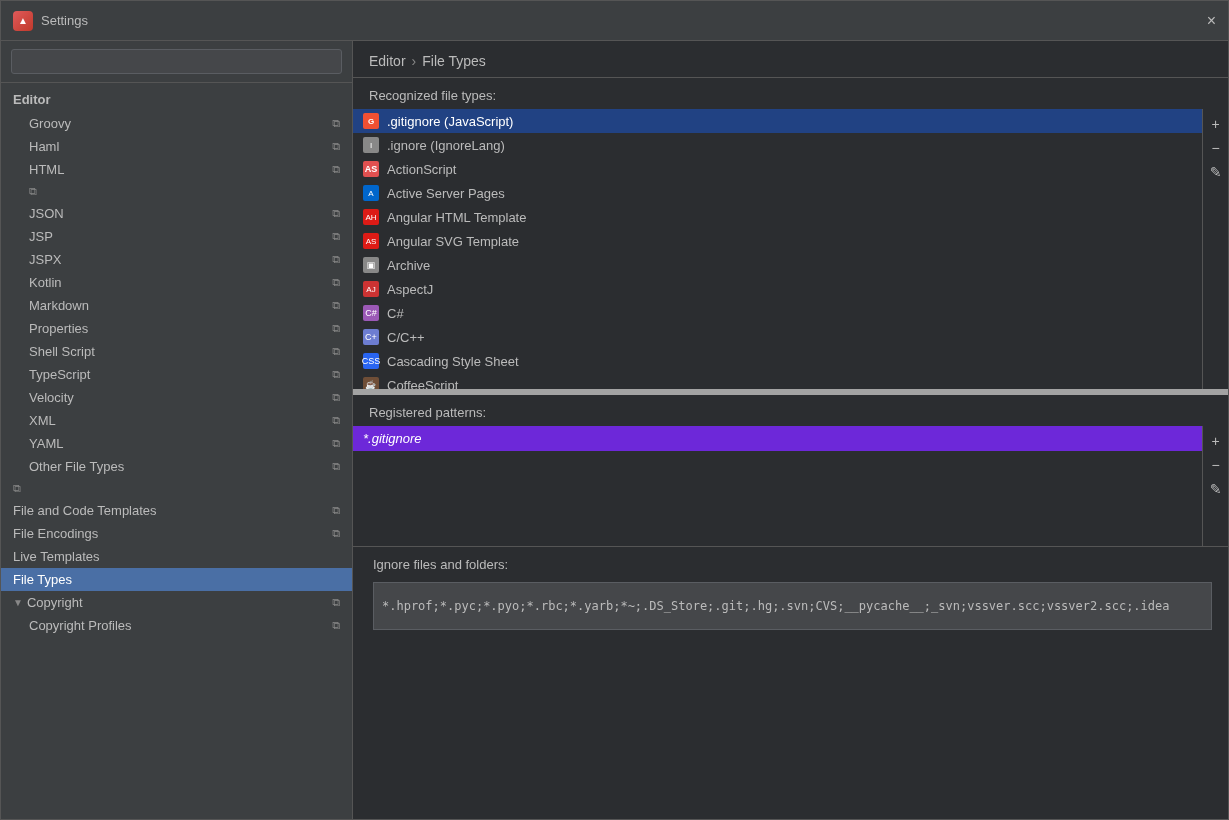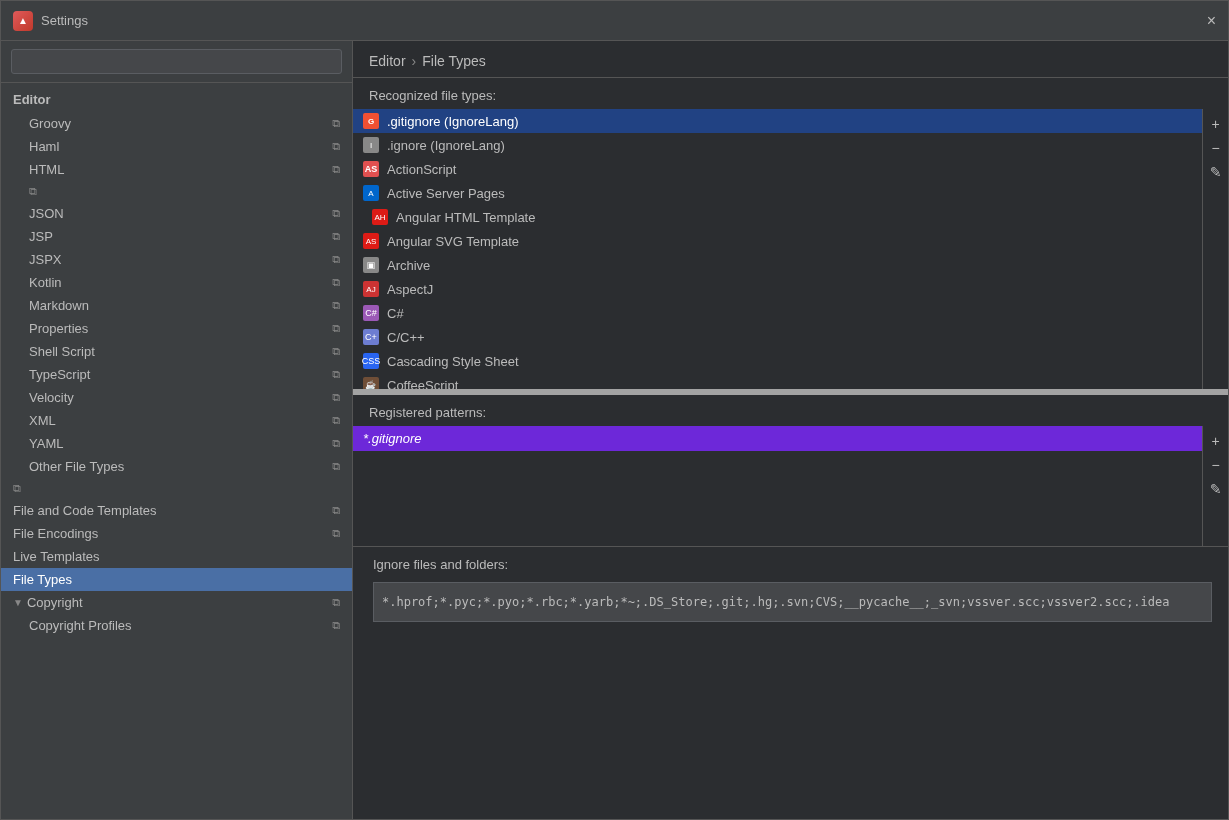--- a/index.html
+++ b/index.html
@@ -297,21 +297,21 @@
     .ignore-field {
       width: 100%;
       background: #45474a;
       border: 1px solid #5a5d62;
       color: #bbbbbb;
       padding: 5px 8px;
       font-size: 12px;
       font-family: monospace;
       margin-top: 6px;
       resize: none;
-      height: 40px;
+      height: 48px;
     }
   </style>
 </head>
 <body>
 
 <div class="window">
 
   <div class="titlebar">
     <div class="titlebar-left">
       <div class="app-icon">▲</div>
@@ -434,36 +434,36 @@
 
       <div class="panel-body">
 
         <div class="section-label">Recognized file types:</div>
 
         <div class="list-container">
           <div class="file-type-list">
 
             <div class="ft-item selected">
               <div class="ft-icon gitignore">G</div>
-              <span>.gitignore (IgnoreLang)</span>
+              <span>.gitignore (JavaScript)</span>
             </div>
             <div class="ft-item">
               <div class="ft-icon ignore">I</div>
               <span>.ignore (IgnoreLang)</span>
             </div>
             <div class="ft-item">
               <div class="ft-icon actionscript" style="background:#e05050;color:white;font-weight:bold;">AS</div>
               <span>ActionScript</span>
             </div>
             <div class="ft-item">
               <div class="ft-icon asp">A</div>
               <span>Active Server Pages</span>
             </div>
             <div class="ft-item">
-              <div class="ft-icon angular" style="background:#dd1b16;color:white;font-size:8px;margin-left:9px;">AH</div>
+              <div class="ft-icon angular" style="background:#dd1b16;color:white;font-size:8px;">AH</div>
               <span>Angular HTML Template</span>
             </div>
             <div class="ft-item">
               <div class="ft-icon angular" style="background:#dd1b16;color:white;font-size:8px;">AS</div>
               <span>Angular SVG Template</span>
             </div>
             <div class="ft-item">
               <div class="ft-icon archive" style="background:#888;color:white;">▣</div>
               <span>Archive</span>
             </div>

